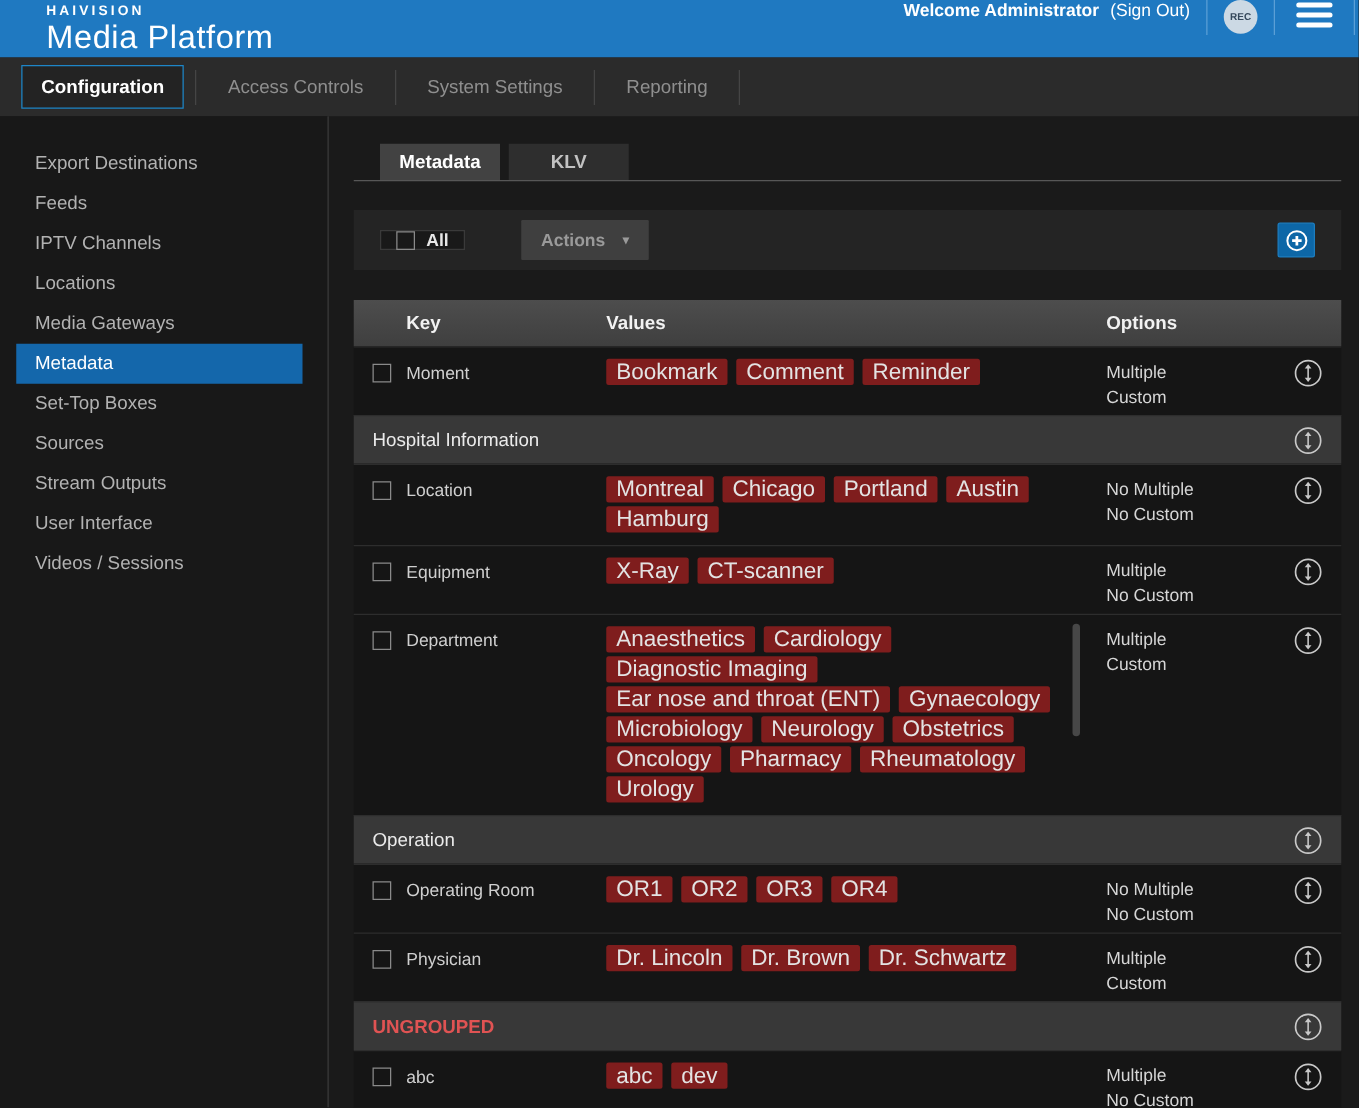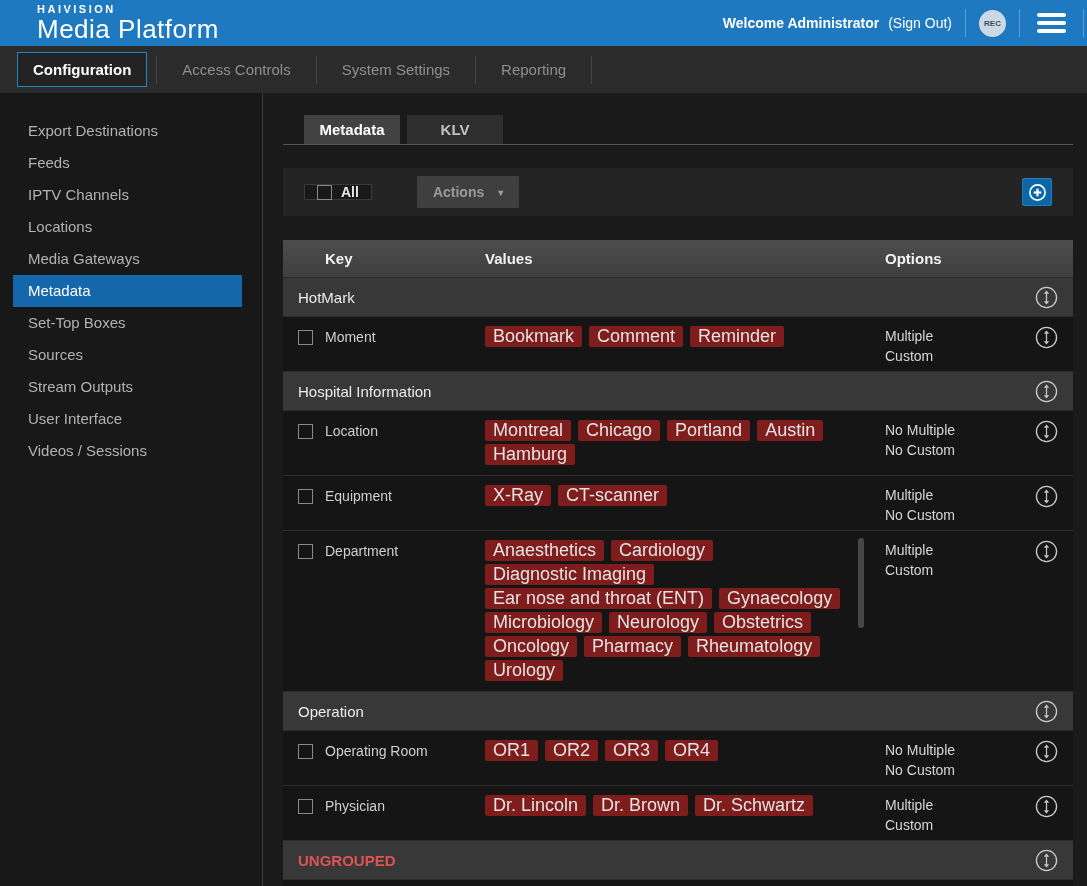--- a/index.html
+++ b/index.html
@@ -12,21 +12,21 @@
   .app { width: 1087px; height: 886px; display: flex; flex-direction: column; }
 
   
   .topbar {
     height: 46px; background: #1f79c1; display: flex; align-items: center;
     justify-content: space-between; flex: none; overflow: hidden;
   }
   .brand { margin-left: 37px; color: #fff; line-height: 1; cursor: pointer; }
   .brand-top { font-size: 11px; font-weight: bold; letter-spacing: 2.5px; margin-bottom: 1px; }
   .brand-bottom { font-size: 26px; font-weight: 400; letter-spacing: 0.5px; }
-  .topbar-right { display: flex; align-items: center; height: 100%; margin-right: 0; margin-left: 40px; }
+  .topbar-right { display: flex; height: 100%; margin-right: 0; margin-left: 40px; }
   .welcome { color: #fff; font-size: 14px; font-weight: bold; }
   .signout { color: #fff; font-size: 14px; font-weight: normal; margin-left: 9px; cursor: pointer; text-decoration: none; }
   .tdiv { width: 1px; height: 28px; background: #5b9fd6; margin: 0 13px; }
   .rec-badge {
     width: 27px; height: 27px; border-radius: 50%; background: #ccd9e4;
     color: #36495c; font-size: 8px; font-weight: bold; display: flex;
     align-items: center; justify-content: center; cursor: pointer;
   }
   .hamburger { background: none; border: none; cursor: pointer; display: flex; flex-direction: column; gap: 4px; padding: 2px 4px; }
   .hamburger i { display: block; width: 29px; height: 4px; background: #fff; border-radius: 2px; }
@@ -220,31 +220,20 @@
 
       <div class="table">
         <div class="thead row-grid">
           <span></span>
           <span>Key</span>
           <span>Values</span>
           <span>Options</span>
           <span></span>
         </div>
         <div id="table-body">
-  <div class="group-row row-grid">
-    <span class="group-name">HotMark</span>
-    <span class="icon-cell">
-      <svg class="move-icon" width="23" height="23" viewBox="0 0 24 24">
-        <circle cx="12" cy="12" r="10.5" fill="none" stroke="#c9c9c9" stroke-width="1.4"></circle>
-        <path d="M12 4.6 L9.2 8.2 L14.8 8.2 Z" fill="#c9c9c9"></path>
-        <path d="M12 19.4 L9.2 15.8 L14.8 15.8 Z" fill="#c9c9c9"></path>
-        <rect x="11.35" y="7.6" width="1.3" height="8.8" fill="#c9c9c9"></rect>
-      </svg>
-    </span>
-  </div>
 
   <div class="data-row row-grid">
     <span class="cb row-cb"></span>
     <span class="key-label">Moment</span>
     <span class="values-cell">
 
   <span class="chip">Bookmark</span>
 
   <span class="chip">Comment</span>
 

